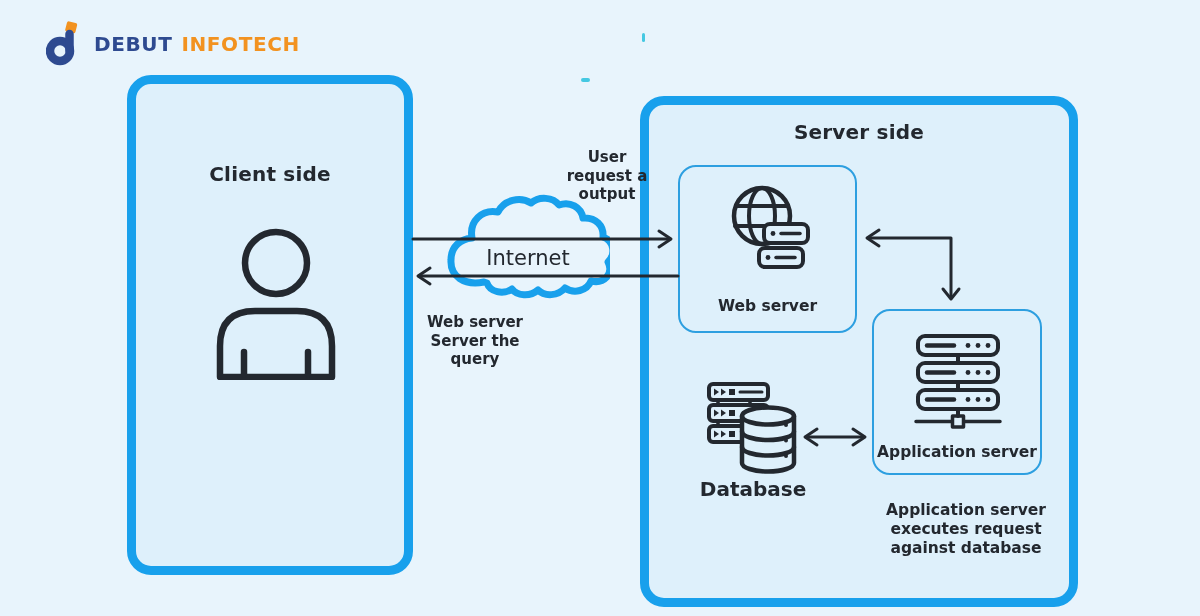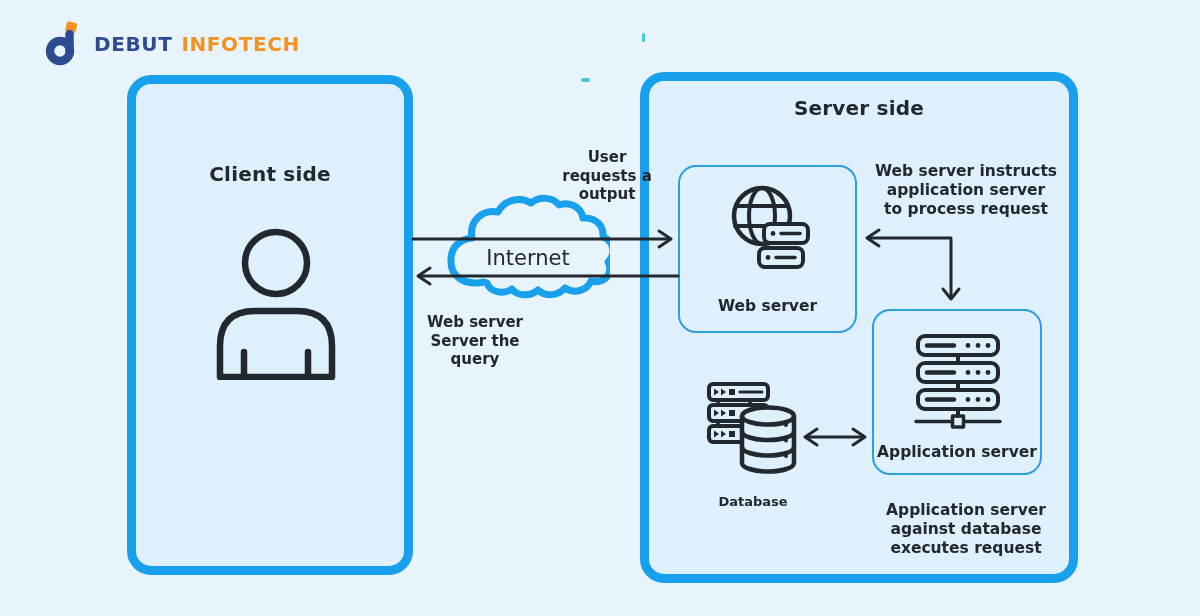--- a/index.html
+++ b/index.html
@@ -15,38 +15,38 @@
     color:var(--ink);
   }
   
   .logo{position:absolute;left:46px;top:21px;display:flex;align-items:center;gap:14px;}
   .logo-text{font-size:20px;font-weight:700;letter-spacing:0.6px;display:flex;gap:9px;}
   .logo-text .brand1{color:var(--logo-navy);}
   .logo-text .brand2{color:var(--logo-orange);}
   
   .panel-box{position:absolute;background:var(--panel);border:9px solid var(--accent);border-radius:24px;}
   .client-box{left:127px;top:75px;width:286px;height:500px;}
-  .server-box{left:640px;top:72px;width:438px;height:511px;}
+  .server-box{left:640px;top:96px;width:438px;height:511px;}
   .panel-title{position:absolute;width:100%;text-align:center;font-size:20px;font-weight:700;letter-spacing:0.2px;}
   .client-box .panel-title{top:78px;}
   .server-box .panel-title{top:15px;}
   
   .inner-box{position:absolute;background:var(--panel);border:2px solid var(--thin-border);border-radius:18px;}
   .webserver-box{left:678px;top:165px;width:179px;height:168px;}
   .appserver-box{left:872px;top:309px;width:170px;height:166px;}
   .inner-label{position:absolute;left:0;bottom:16px;width:100%;text-align:center;font-size:15.5px;font-weight:600;}
   .appserver-box .inner-label{bottom:12px;}
   
   .free-label{position:absolute;transform:translateX(-50%);text-align:center;font-size:15px;font-weight:600;line-height:18.5px;white-space:nowrap;}
   .lbl-user-request{left:591px;top:148px;margin-left:16px;}
   .lbl-web-display{left:475px;top:313px;}
   .lbl-ws-instructs{left:966px;top:162px;font-size:15.5px;line-height:19px;}
   .lbl-app-executes{left:966px;top:501px;font-size:15.5px;line-height:19px;}
   .internet-label{position:absolute;left:528px;top:246px;transform:translateX(-50%);font-size:21px;font-weight:400;}
-  .database-label{position:absolute;left:753px;top:494px;transform:translateX(-50%);font-size:13px;font-weight:600;}
+  .database-label{position:absolute;left:753px;top:477px;transform:translateX(-50%);font-size:20px;font-weight:600;}
   
   svg{display:block;}
   .abs{position:absolute;}
   .stroke-ink{stroke:var(--ink);fill:none;stroke-linecap:round;stroke-linejoin:round;}
   .fill-ink{fill:var(--ink);stroke:none;}
   .fill-panel{fill:var(--panel);stroke:none;}
   .cloud-shape{stroke:var(--accent);fill:var(--background);stroke-width:7;stroke-linejoin:round;}
   .arrow-overlay{position:absolute;left:0;top:0;pointer-events:none;}
   
   .cyan-mark{position:absolute;background:var(--cyan-mark);border-radius:2px;}
@@ -156,37 +156,32 @@
     <path class="stroke-ink" stroke-width="4.5" d="M42 53.5 A26 8.5 0 0 0 94 53.5"></path>
     <path class="stroke-ink" stroke-width="4.5" d="M42 69 A26 8.5 0 0 0 94 69"></path>
     <circle class="fill-ink" cx="86" cy="47" r="2"></circle>
       <circle class="fill-ink" cx="86" cy="62.5" r="2"></circle>
       <circle class="fill-ink" cx="86" cy="78" r="2"></circle>
   </svg>
   <div class="database-label">Database</div>
 
   <div class="free-label lbl-user-request">
     <div>User</div>
-    <div>requests a</div>
+    <div>request a</div>
     <div>output</div>
   </div>
   <div class="free-label lbl-web-display">
     <div>Web server</div>
     <div>Server the</div>
     <div>query</div>
   </div>
-  <div class="free-label lbl-ws-instructs">
-    <div>Web server instructs</div>
-    <div>application server</div>
-    <div>to process request</div>
-  </div>
   <div class="free-label lbl-app-executes">
     <div>Application server</div>
+    <div>executes request</div>
     <div>against database</div>
-    <div>executes request</div>
   </div>
 
   <svg class="arrow-overlay" width="1200" height="616" viewBox="0 0 1200 616">
     <g>
       <path class="stroke-ink" stroke-width="3" d="M413 239 H670"></path>
       <path class="stroke-ink" stroke-width="3" d="M659 231 L671 239 L659 247"></path>
     </g>
     <g>
       <path class="stroke-ink" stroke-width="3" d="M678 276 H419"></path>
       <path class="stroke-ink" stroke-width="3" d="M430 268 L418 276 L430 284"></path>

